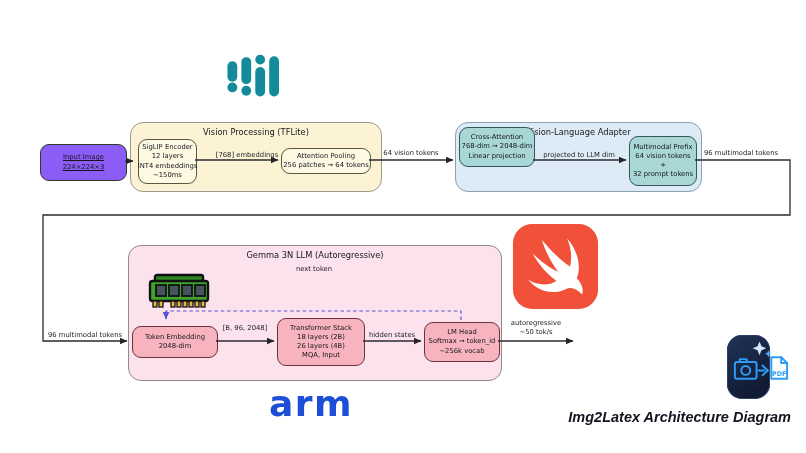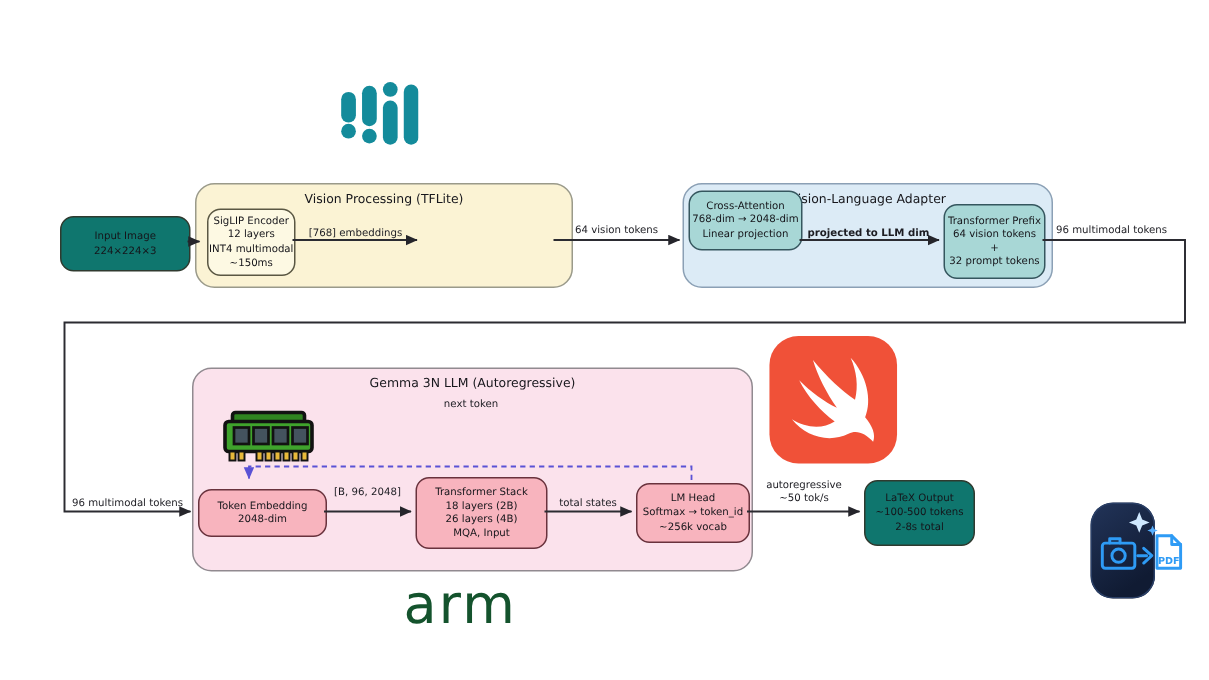--- a/index.html
+++ b/index.html
@@ -12,36 +12,36 @@
   .container{position:absolute;border:1.4px solid #96958b;border-radius:13px;z-index:1;}
   .c-cream{background:#fbf3d4;border-color:#9a9a8a;}
   .c-blue{background:#dcebf6;border-color:#8ba0b5;}
   .c-pink{background:#fbe2ec;border-color:#918a90;}
   .container-title{position:absolute;top:4px;left:0;width:100%;text-align:center;
        font-size:8.3px;color:#17171c;}
 
   .node{position:absolute;border:1.2px solid #3a3a35;border-radius:9px;z-index:2;
         display:flex;flex-direction:column;justify-content:center;align-items:center;
         font-size:6.8px;line-height:1.33;color:#15151a;text-align:center;white-space:nowrap;}
-  .n-green{background:#0f766e;border-color:#2f3a2f;}
+  .n-green{background:#8b5cf6;border-color:#2f3a2f;text-decoration:underline;}
   .n-cream{background:#fdf9e3;border-color:#5a5743;text-align:right;}
   .n-teal{background:#a8d7d6;border-color:#35565e;}
   .n-pink{background:#f8b4be;border-color:#69323d;}
 
   .edge-label{position:absolute;font-size:6.8px;color:#1c1c22;white-space:nowrap;
         transform:translateX(-50%);text-align:center;z-index:6;line-height:1.35;}
 
   .loop-label{position:absolute;font-size:6.8px;color:#1c1c22;white-space:nowrap;
         transform:translateX(-50%);z-index:6;}
 
   .logo{position:absolute;z-index:4;}
 
   .arm-logo{position:absolute;left:269px;top:386px;z-index:4;
-        font-family:"DejaVu Sans",sans-serif;font-weight:normal;font-size:36px;
-        line-height:36px;letter-spacing:1.5px;color:#14532d;}
+        font-family:"DejaVu Sans",sans-serif;font-weight:bold;font-size:36px;
+        line-height:36px;letter-spacing:1.5px;color:#1d4ed8;}
 
   .credit{position:absolute;right:15px;top:407px;text-align:right;z-index:4;
         font-family:"Liberation Sans",sans-serif;font-style:italic;font-weight:600;
         font-size:14.5px;line-height:1.45;color:#141420;}
 
   .app-icon{position:absolute;left:727px;top:335px;width:43px;height:64px;z-index:4;
         border-radius:15px;background:linear-gradient(145deg,#223459 0%,#101b33 80%);
         box-shadow:inset 0 0 0 1px #2a3f66;}
 </style>
 </head>
@@ -87,34 +87,38 @@
     <div>Input Image</div>
     <div>224×224×3</div>
   </div>
 
   <div class="container c-cream" style="left:130px;top:122px;width:250px;height:68px;">
     <div class="container-title">Vision Processing (TFLite)</div>
   </div>
   <div class="node n-cream" style="left:138px;top:139px;width:57px;height:43px;">
     <div>SigLIP Encoder</div>
     <div>12 layers</div>
-    <div>INT4 multimodal</div>
+    <div>INT4 embeddings</div>
     <div>~150ms</div>
+  </div>
+  <div class="node n-cream" style="left:281px;top:148px;width:88px;height:24px;">
+    <div>Attention Pooling</div>
+    <div>256 patches → 64 tokens</div>
   </div>
 
   <div class="container c-blue" style="left:455px;top:122px;width:245px;height:68px;">
     <div class="container-title">Vision-Language Adapter</div>
   </div>
   <div class="node n-teal" style="left:459px;top:127px;width:74px;height:38px;">
     <div>Cross-Attention</div>
     <div>768-dim → 2048-dim</div>
     <div>Linear projection</div>
   </div>
   <div class="node n-teal" style="left:629px;top:136px;width:66px;height:48px;">
-    <div>Transformer Prefix</div>
+    <div>Multimodal Prefix</div>
     <div>64 vision tokens</div>
     <div>+</div>
     <div>32 prompt tokens</div>
   </div>
 
   <div class="container c-pink" style="left:128px;top:245px;width:372px;height:134px;">
     <div class="container-title">Gemma 3N LLM (Autoregressive)</div>
   </div>
   <div class="loop-label" style="left:314px;top:265px;">next token</div>
 
@@ -148,33 +152,28 @@
     <div>18 layers (2B)</div>
     <div>26 layers (4B)</div>
     <div>MQA, Input</div>
   </div>
   <div class="node n-pink" style="left:424px;top:322px;width:74px;height:38px;">
     <div>LM Head</div>
     <div>Softmax → token_id</div>
     <div>~256k vocab</div>
   </div>
 
-  <div class="node n-green" style="left:576px;top:320px;width:72px;height:42px;">
-    <div>LaTeX Output</div>
-    <div>~100-500 tokens</div>
-    <div>2-8s total</div>
-  </div>
-
-  <div class="edge-label" style="left:237px;top:151px;">[768] embeddings</div>
+
+  <div class="edge-label" style="left:247px;top:151px;">[768] embeddings</div>
   <div class="edge-label" style="left:411px;top:149px;">64 vision tokens</div>
-  <div class="edge-label" style="left:579px;top:151px;font-weight:bold;">projected to LLM dim</div>
+  <div class="edge-label" style="left:579px;top:151px;">projected to LLM dim</div>
   <div class="edge-label" style="left:741px;top:149px;">96 multimodal tokens</div>
   <div class="edge-label" style="left:85px;top:331px;">96 multimodal tokens</div>
   <div class="edge-label" style="left:245px;top:324px;">[B, 96, 2048]</div>
-  <div class="edge-label" style="left:392px;top:331px;">total states</div>
+  <div class="edge-label" style="left:392px;top:331px;">hidden states</div>
   <div class="edge-label" style="left:536px;top:319px;">
     <div>autoregressive</div>
     <div>~50 tok/s</div>
   </div>
 
   <svg class="logo" style="left:512px;top:223px;" width="87" height="87" viewBox="0 0 90 90">
     <rect x="1" y="1" width="88" height="88" rx="20" fill="#f05138"></rect>
     <path fill="#ffffff" d="M57 16
       C 68 28 72 45 67 57
       C 72 63 74.5 69 72.5 74
@@ -201,15 +200,16 @@
         <path d="M32,35.5 h6"></path>
         <path d="M36,30.5 l5.5,5 -5.5,5"></path>
         <path d="M45,22 h10 l6,6 v16 h-16 z"></path>
         <path d="M55,22 v6 h6"></path>
       </g>
       <text x="53" y="41" font-size="6.5" font-weight="bold" fill="#2e9bf5" text-anchor="middle" font-family="DejaVu Sans, sans-serif">PDF</text>
     </svg>
   </div>
 
   <div class="credit">
+    <div>Img2Latex Architecture Diagram</div>
   </div>
 
 </div>
 
 </body></html>

